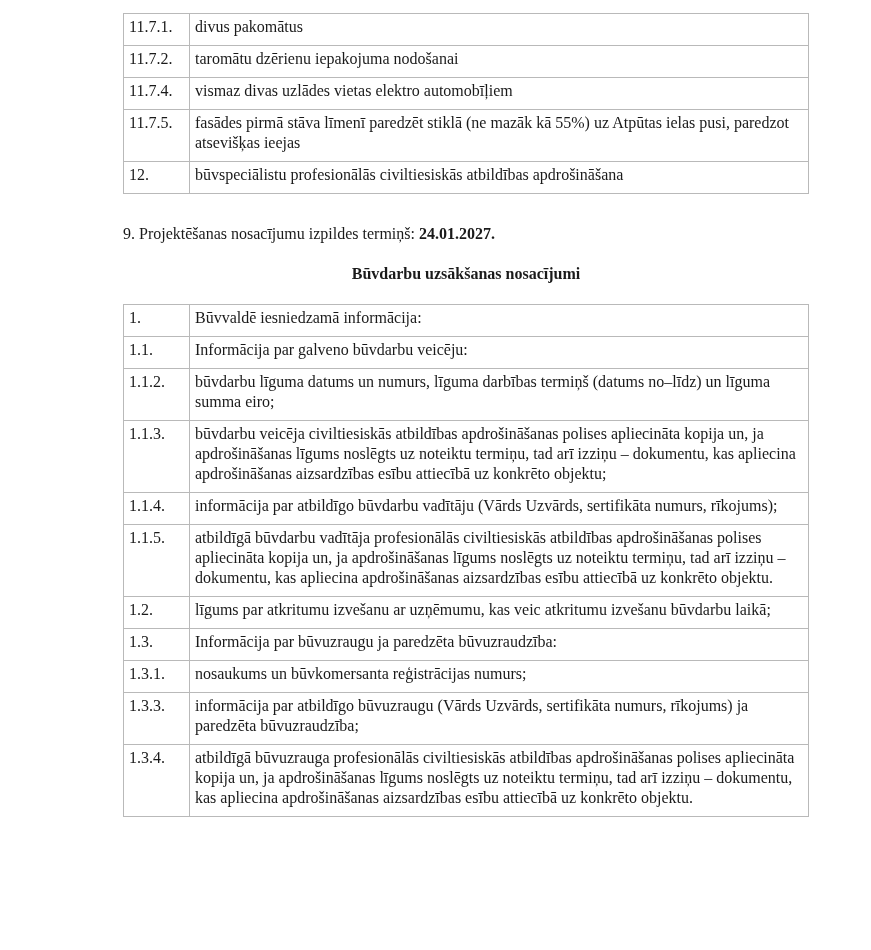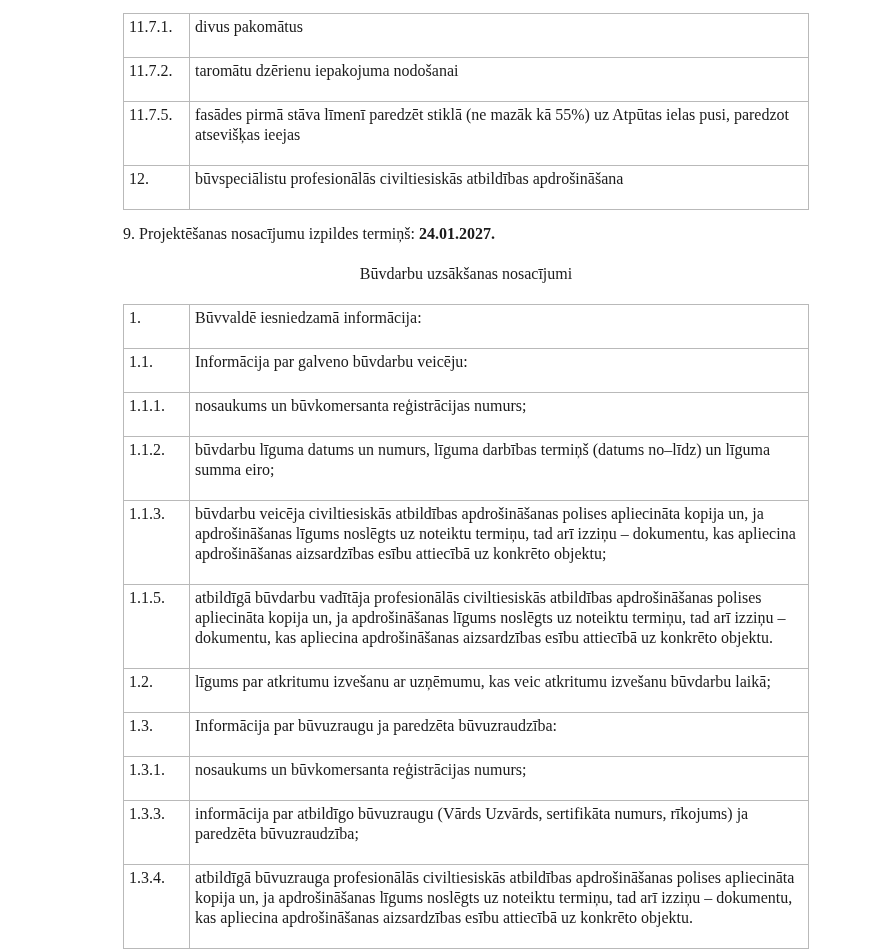--- a/index.html
+++ b/index.html
@@ -7,44 +7,48 @@
     width: 871px; height: 950px; position: relative; overflow: hidden;
     font-family: "Liberation Serif", "DejaVu Serif", serif;
     color: #1a1a1a; font-size: 16px;
   }
   .page { position: absolute; left: 123px; top: 13px; width: 686px; }
   table {
     width: 686px; border-collapse: collapse; table-layout: fixed;
   }
   td {
     border: 1px solid #b9b9b9; vertical-align: top;
-    padding: 3px 6px 20px 5px; line-height: 20px;
+    padding: 3px 6px 8px 5px; line-height: 20px;
   }
   td.num { width: 54px; }
   .para { position: absolute; left: 123px; top: 224px; line-height: 20px; text-align: center; }
   .para b { font-weight: bold; }
   .heading {
     position: absolute; left: 123px; width: 686px; top: 264px;
-    text-align: center; font-weight: normal; line-height: 20px;
+    text-align: center; font-weight: bold; line-height: 20px;
   }
   .table2 { position: absolute; left: 123px; top: 304px; }
 </style>
 </head>
 <body>
 
 <div class="page">
   <table>
     <tbody>
       <tr>
         <td class="num">11.7.1.</td>
         <td>divus pakomātus</td>
       </tr>
       <tr>
         <td class="num">11.7.2.</td>
         <td>taromātu dzērienu iepakojuma nodošanai</td>
+      </tr>
+      <tr>
+        <td class="num">11.7.4.</td>
+        <td>vismaz divas uzlādes vietas elektro automobīļiem</td>
       </tr>
       <tr>
         <td class="num">11.7.5.</td>
         <td>fasādes pirmā stāva līmenī paredzēt stiklā (ne mazāk kā 55%) uz Atpūtas ielas pusi, paredzot atsevišķas ieejas</td>
       </tr>
       <tr>
         <td class="num">12.</td>
         <td>būvspeciālistu profesionālās civiltiesiskās atbildības apdrošināšana</td>
       </tr>
     </tbody>
@@ -62,30 +66,30 @@
     <tbody>
       <tr>
           <td class="num">1.</td>
           <td>Būvvaldē iesniedzamā informācija:</td>
         </tr>
       <tr>
           <td class="num">1.1.</td>
           <td>Informācija par galveno būvdarbu veicēju:</td>
         </tr>
       <tr>
-          <td class="num">1.1.1.</td>
-          <td>nosaukums un būvkomersanta reģistrācijas numurs;</td>
-        </tr>
-      <tr>
           <td class="num">1.1.2.</td>
           <td>būvdarbu līguma datums un numurs, līguma darbības termiņš (datums no–līdz) un līguma summa eiro;</td>
         </tr>
       <tr>
           <td class="num">1.1.3.</td>
           <td>būvdarbu veicēja civiltiesiskās atbildības apdrošināšanas polises apliecināta kopija un, ja apdrošināšanas līgums noslēgts uz noteiktu termiņu, tad arī izziņu – dokumentu, kas apliecina apdrošināšanas aizsardzības esību attiecībā uz konkrēto objektu;</td>
+        </tr>
+      <tr>
+          <td class="num">1.1.4.</td>
+          <td>informācija par atbildīgo būvdarbu vadītāju (Vārds Uzvārds, sertifikāta numurs, rīkojums);</td>
         </tr>
       <tr>
           <td class="num">1.1.5.</td>
           <td>atbildīgā būvdarbu vadītāja profesionālās civiltiesiskās atbildības apdrošināšanas polises apliecināta kopija un, ja apdrošināšanas līgums noslēgts uz noteiktu termiņu, tad arī izziņu – dokumentu, kas apliecina apdrošināšanas aizsardzības esību attiecībā uz konkrēto objektu.</td>
         </tr>
       <tr>
           <td class="num">1.2.</td>
           <td>līgums par atkritumu izvešanu ar uzņēmumu, kas veic atkritumu izvešanu būvdarbu laikā;</td>
         </tr>
       <tr>

